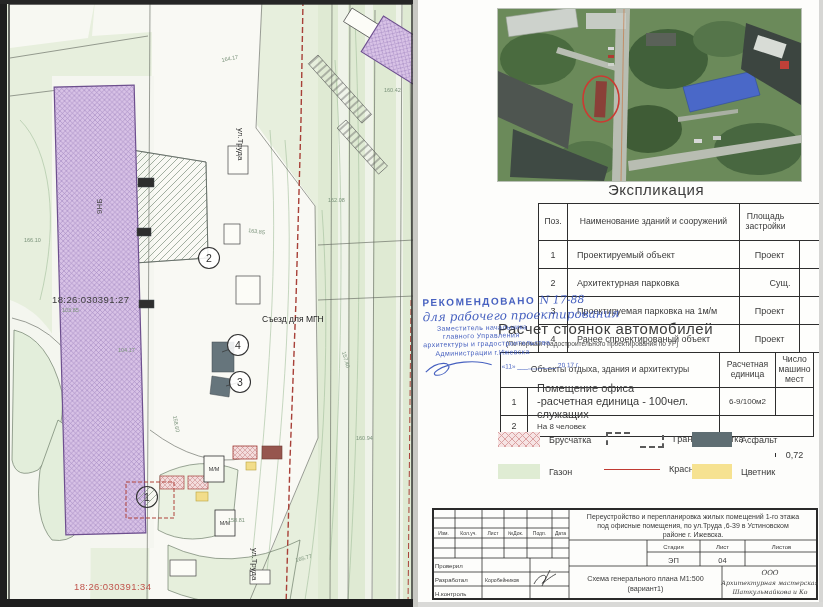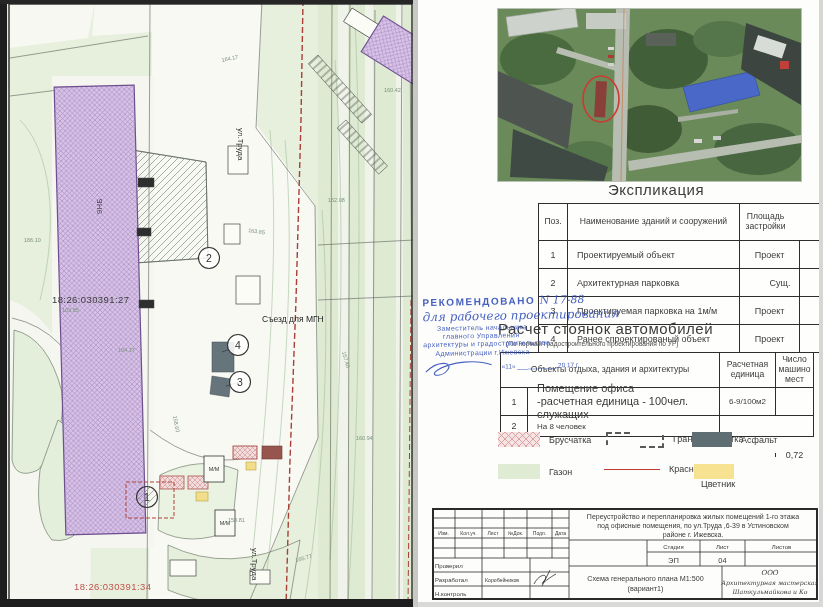--- a/index.html
+++ b/index.html
@@ -354,21 +354,21 @@
         <span class="lg-label">Асфальт</span>
       </div>
       <div class="lg-item" style="left:2px;top:36px;">
         <span class="sw sw-lawn"></span>
         <span class="lg-label">Газон</span>
       </div>
       <div class="lg-item" style="left:108px;top:36px;">
         <span class="redline"></span>
         <span class="lg-label">Красная линия</span>
       </div>
-      <div class="lg-item" style="left:196px;top:36px;flex-direction:column;">
+      <div class="lg-item" style="left:196px;top:36px;">
         <span class="sw sw-flower" style="width:40px;"></span>
         <span class="lg-label">Цветник</span>
       </div>
     </div>
 
     <div class="titleblock">
       <svg width="386" height="92" viewBox="0 0 386 92">
         <rect x="1" y="1" width="384" height="90" fill="#fdfdfb" stroke="#2a2a2a" stroke-width="2"></rect>
         <g stroke="#2e2e2e" stroke-width="0.8">
           <line x1="137" y1="0" x2="137" y2="92"></line>

